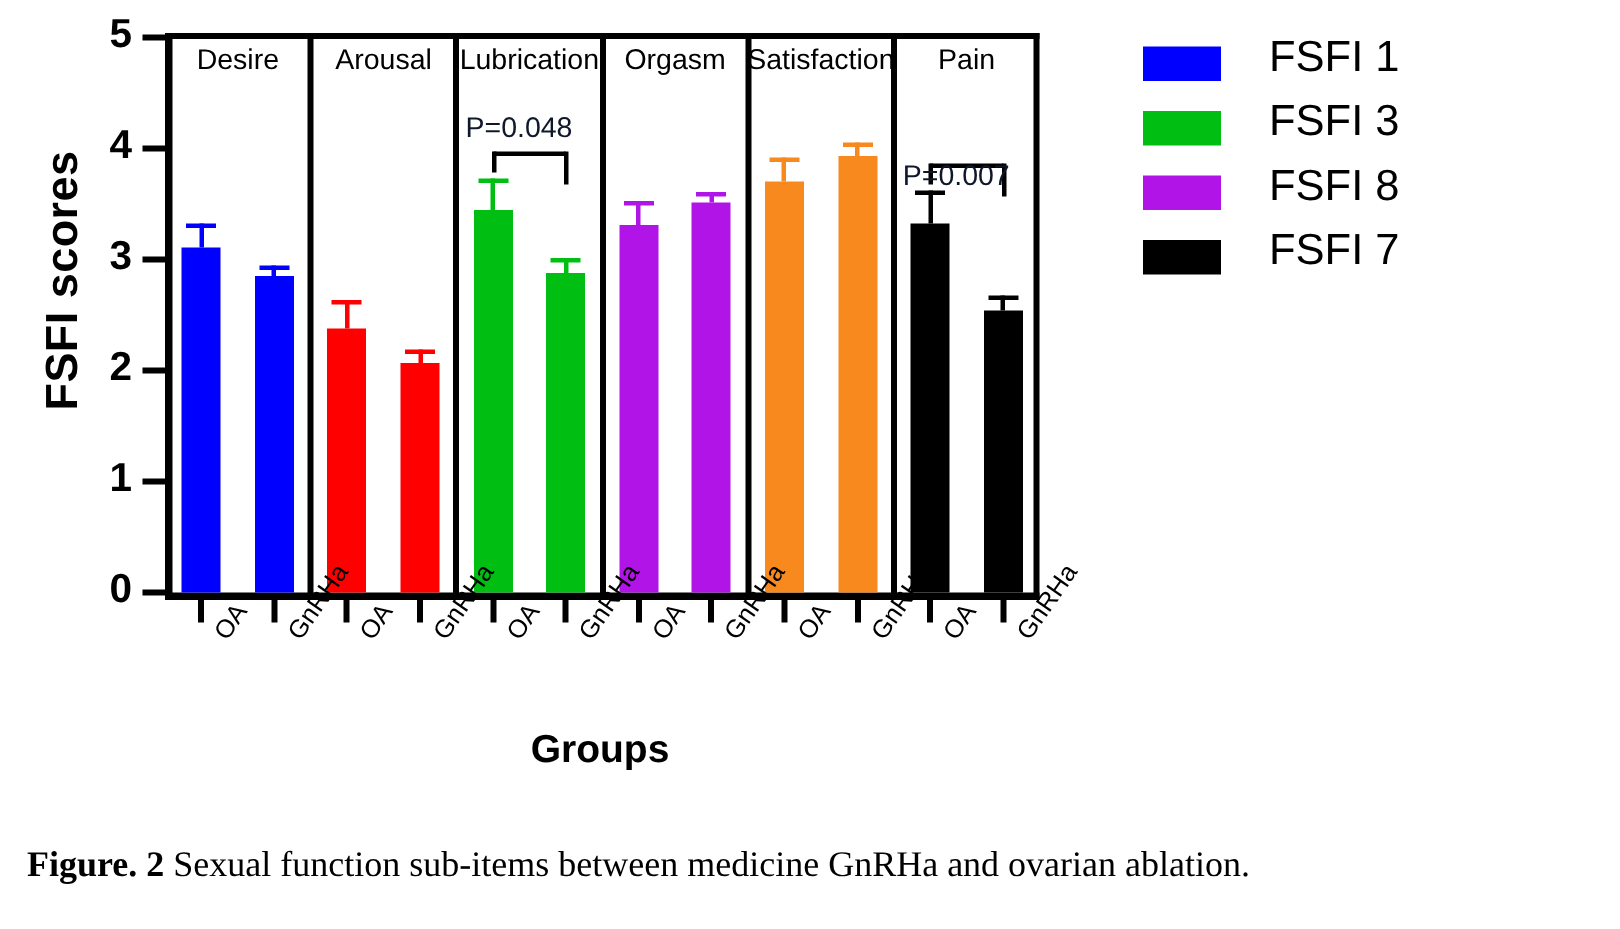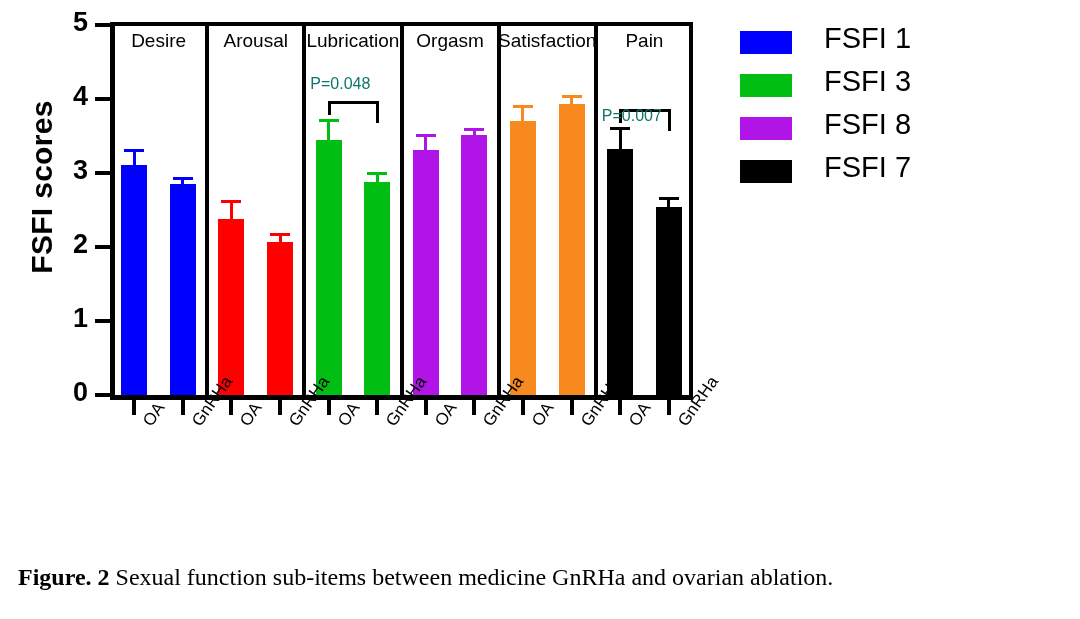--- a/index.html
+++ b/index.html
@@ -33,28 +33,28 @@
   .bar{position:absolute;bottom:0;}
   .errbar{position:absolute;width:3px;background:#000;}
   .errcap{position:absolute;height:3px;background:#000;}
 
   .xtick{position:absolute;top:400px;width:4px;height:15px;background:#000;}
   .xtick-label{position:absolute;font-size:17px;color:#000;white-space:nowrap;
     transform:rotate(-55deg);transform-origin:left top;}
 
   
   .sig-line{position:absolute;background:#000;}
-  .sig-text{position:absolute;font-size:16px;color:#0f766e;white-space:nowrap;}
+  .sig-text{position:absolute;font-size:19px;color:#0f172a;white-space:nowrap;}
 
   
   #xlabel{position:absolute;left:260px;top:484px;width:280px;text-align:center;
     font-size:26px;font-weight:bold;color:#000;}
 
   
-  #legend{position:absolute;left:740px;top:22px;width:300px;}
+  #legend{position:absolute;left:762px;top:22px;width:300px;}
   .legend-row{position:relative;height:43px;}
   .legend-swatch{position:absolute;left:0;top:9px;width:52px;height:23px;}
   .legend-text{position:absolute;left:84px;top:0px;font-size:29px;color:#000;white-space:nowrap;}
 
   
   #caption{position:absolute;left:18px;top:564px;width:1048px;
     font-family:"Liberation Serif",serif;font-size:24px;color:#000;}
   #caption b{font-weight:bold;}
 </style>
 </head>
@@ -162,20 +162,21 @@
         <div class="xtick" style="left: 520.958px;"></div>
         <div class="xtick-label" style="left: 527.958px; top: 419px;">OA</div>
         <div class="xtick" style="left: 569.542px;"></div>
         <div class="xtick-label" style="left: 576.542px; top: 419px;">GnRHa</div>
         <div class="xtick" style="left: 618.125px;"></div>
         <div class="xtick-label" style="left: 625.125px; top: 419px;">OA</div>
         <div class="xtick" style="left: 666.708px;"></div>
         <div class="xtick-label" style="left: 673.708px; top: 419px;">GnRHa</div>
       </div>
 
+    <div id="xlabel">Groups</div>
 
     <div id="legend">
         <div class="legend-row">
           <div class="legend-swatch" style="background: rgb(0, 0, 255);"></div>
           <div class="legend-text">FSFI 1</div>
         </div>
         <div class="legend-row">
           <div class="legend-swatch" style="background: rgb(0, 191, 18);"></div>
           <div class="legend-text">FSFI 3</div>
         </div>

